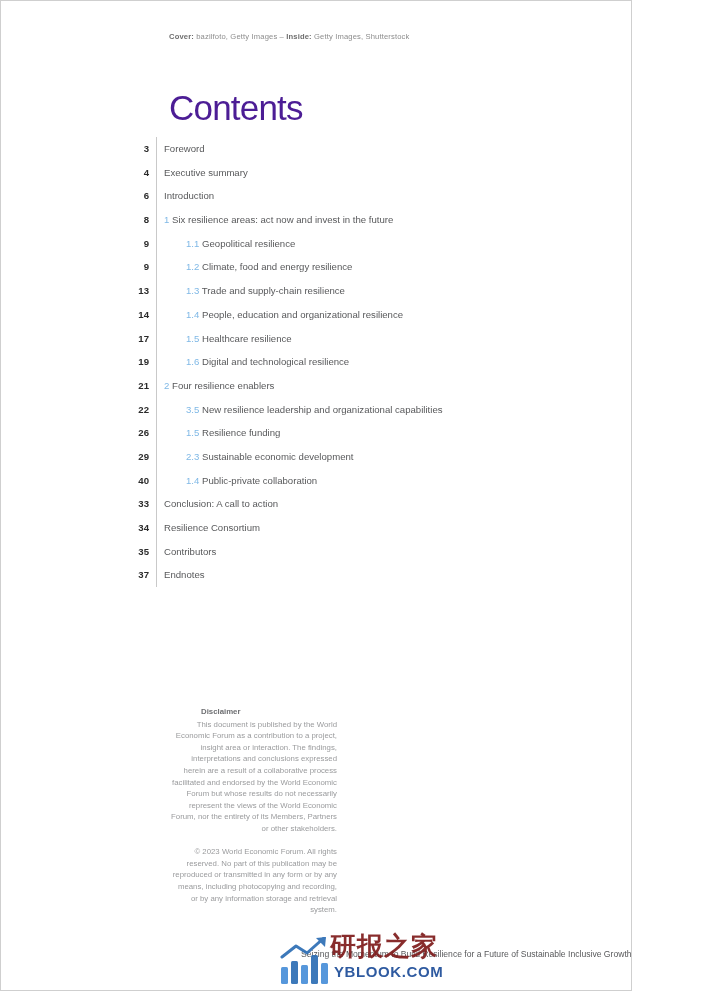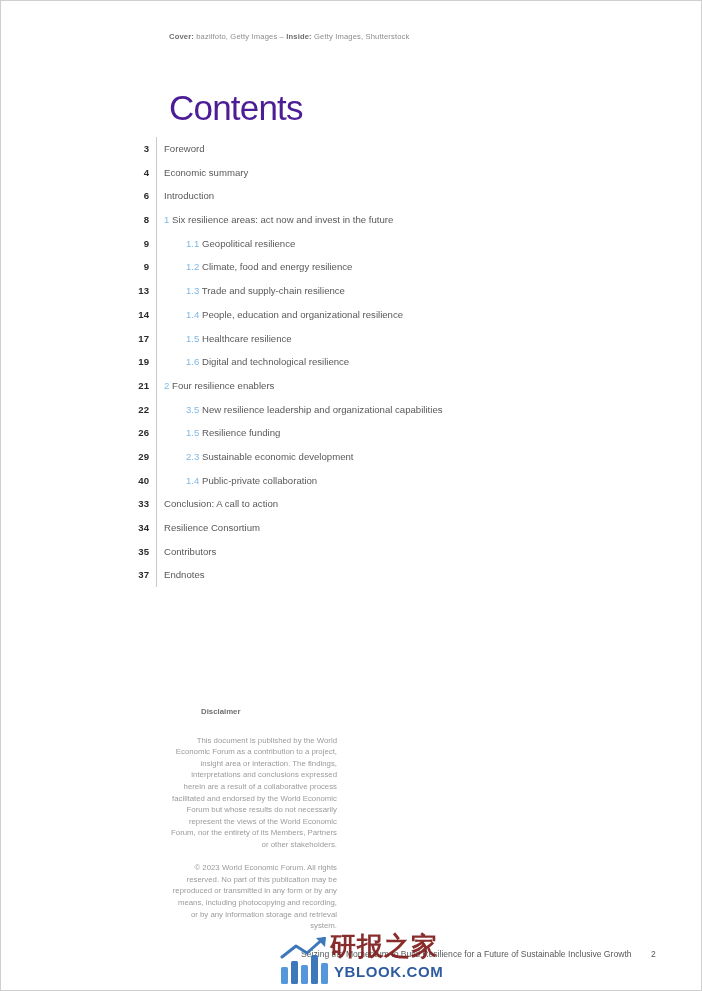--- a/index.html
+++ b/index.html
@@ -7,21 +7,21 @@
     padding: 0;
     background: #ffffff;
   }
   body {
     font-family: "Liberation Sans", sans-serif;
     -webkit-font-smoothing: antialiased;
   }
 
   .page {
     position: relative;
-    width: 702px;
+    width: 632px;
     height: 991px;
     background: #ffffff;
     border: 1px solid #cfcfcf;
     box-sizing: border-box;
     overflow: hidden;
   }
 
   
   .credit {
     position: absolute;
@@ -103,21 +103,21 @@
     position: absolute;
     left: 168px;
     top: 705px;
     width: 168px;
   }
   .disclaimer-heading {
     font-size: 7.8px;
     font-weight: 700;
     color: #6d6e71;
     line-height: 11.6px;
-    margin-bottom: 17px;
+    margin-bottom: 1px;
     padding-left: 32px;
   }
   .disclaimer-body {
     font-size: 7.8px;
     line-height: 11.6px;
     color: #9a9b9d;
   }
   .disclaimer-body p {
     margin: 0 0 11.6px 0;
     text-align: right;
@@ -202,21 +202,21 @@
 
   <div class="toc" id="toc-container">
       <div class="toc-row">
         <div class="toc-num">3</div>
         <div class="toc-rule"></div>
         <div class="toc-label"><span class="toc-text">Foreword</span></div>
       </div>
       <div class="toc-row">
         <div class="toc-num">4</div>
         <div class="toc-rule"></div>
-        <div class="toc-label"><span class="toc-text">Economic summary</span></div>
+        <div class="toc-label"><span class="toc-text">Executive summary</span></div>
       </div>
       <div class="toc-row">
         <div class="toc-num">6</div>
         <div class="toc-rule"></div>
         <div class="toc-label"><span class="toc-text">Introduction</span></div>
       </div>
       <div class="toc-row">
         <div class="toc-num">8</div>
         <div class="toc-rule"></div>
         <div class="toc-label"><span class="toc-index">1</span> <span class="toc-text">Six resilience areas: act now and invest in the future</span></div>

